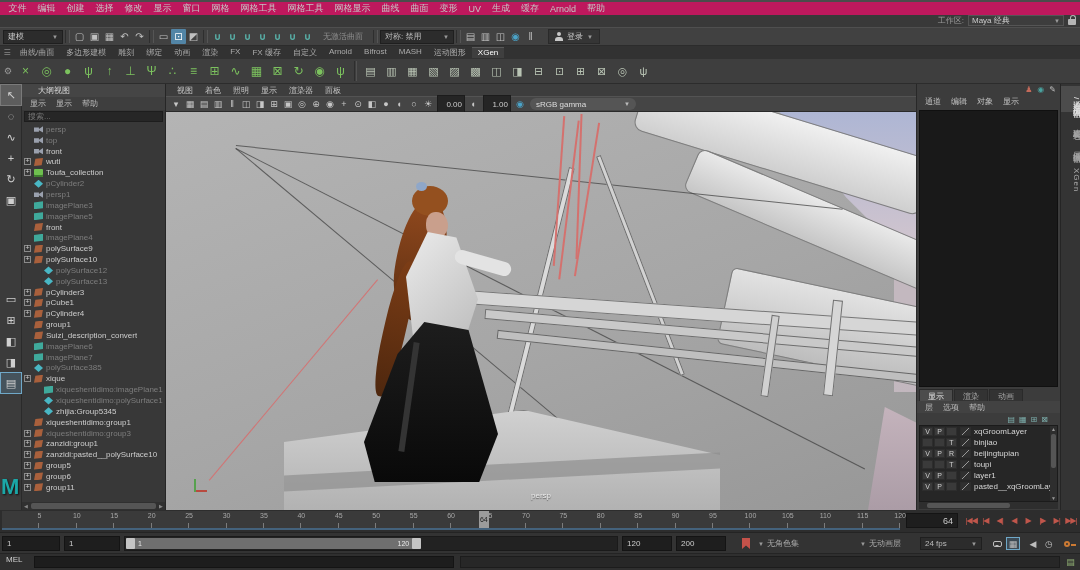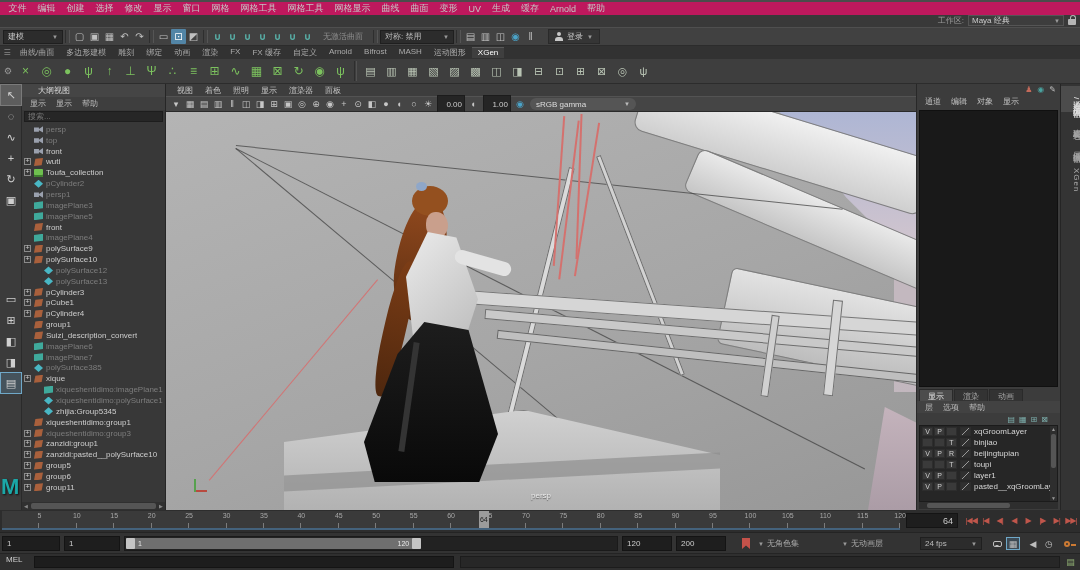--- a/index.html
+++ b/index.html
@@ -963,21 +963,21 @@
         <span class="rs-handle"></span>
       </span>
     </span>
     <span class="rs-field" style="left:622px;width:50px">120</span>
     <span class="rs-field" style="left:676px;width:50px">200</span>
     <span class="bookmark"></span>
     <span class="rs-dd" style="left:758px">
       <span class="caret">▼</span>
       <span>无角色集</span>
     </span>
-    <span class="rs-dd" style="left:842px">
+    <span class="rs-dd" style="left:860px">
       <span class="caret">▼</span>
       <span>无动画层</span>
     </span>
     <span class="rs-dd fps" style="left:920px;width:62px">
       <span>24 fps</span>
       <span class="caret" style="margin-left:auto">▼</span>
     </span>
     <span class="rs-ico" style="left:990px">
         <span class="bubble"></span>
       </span>

